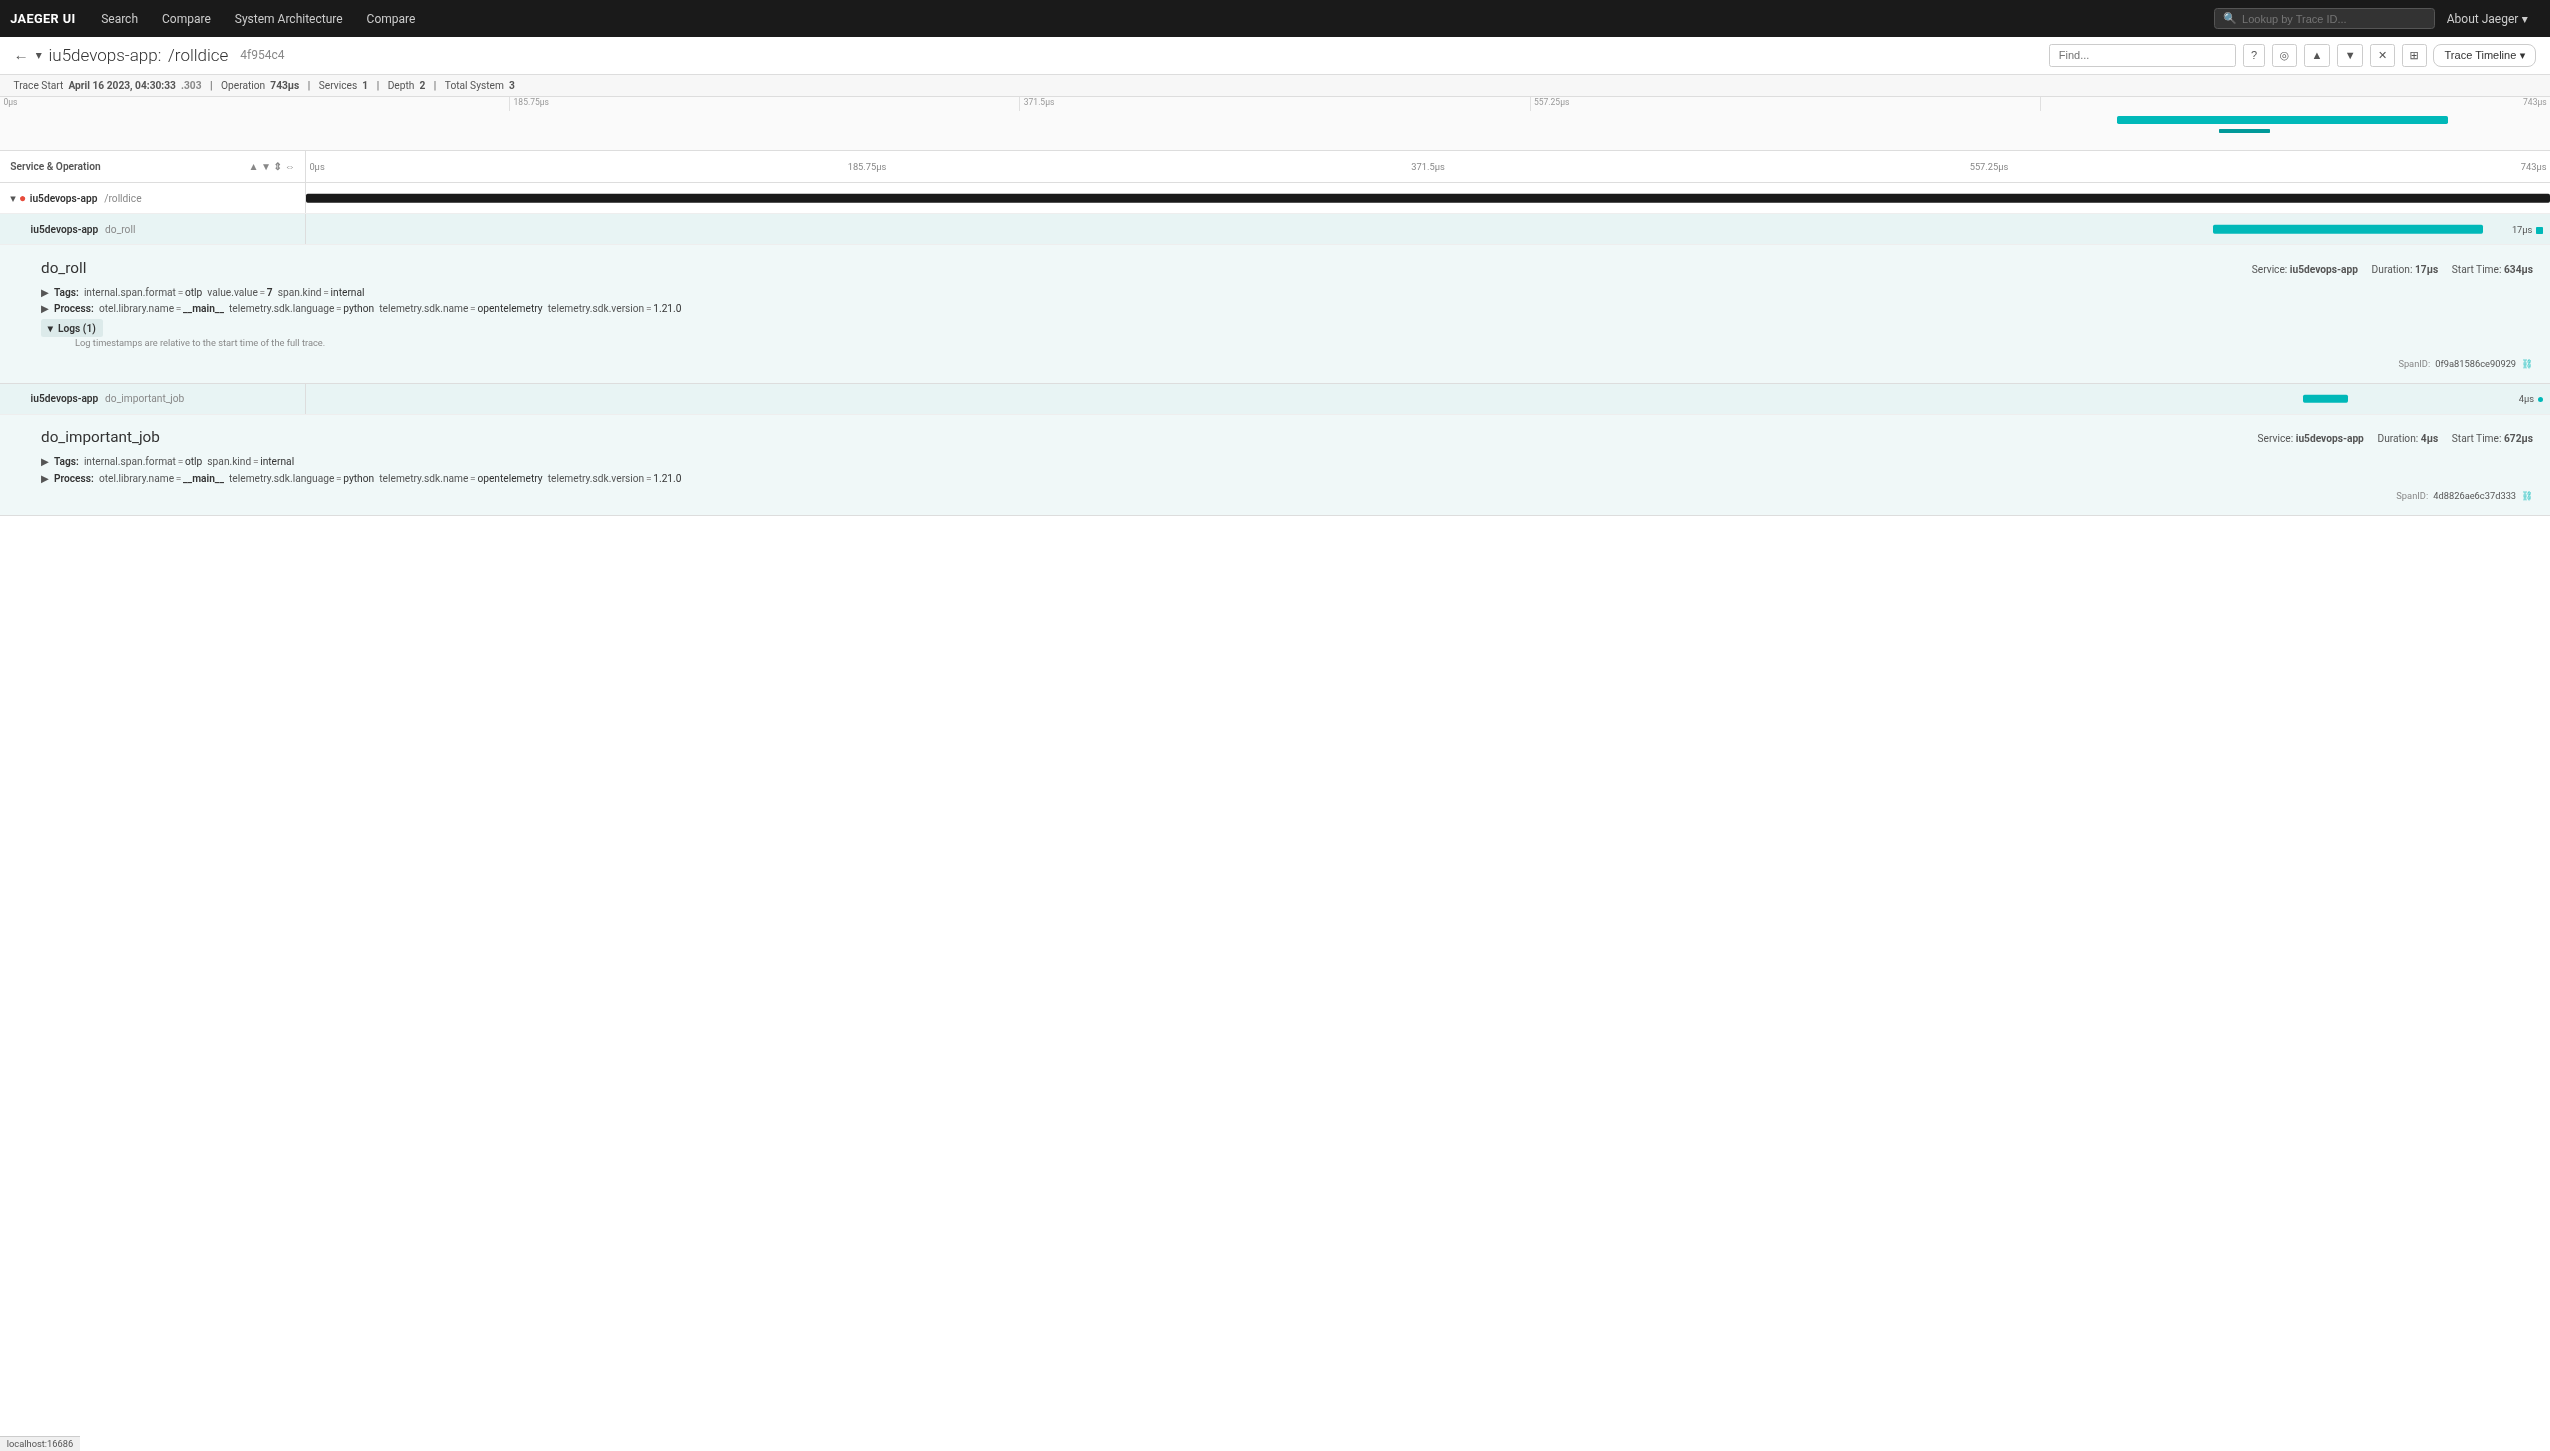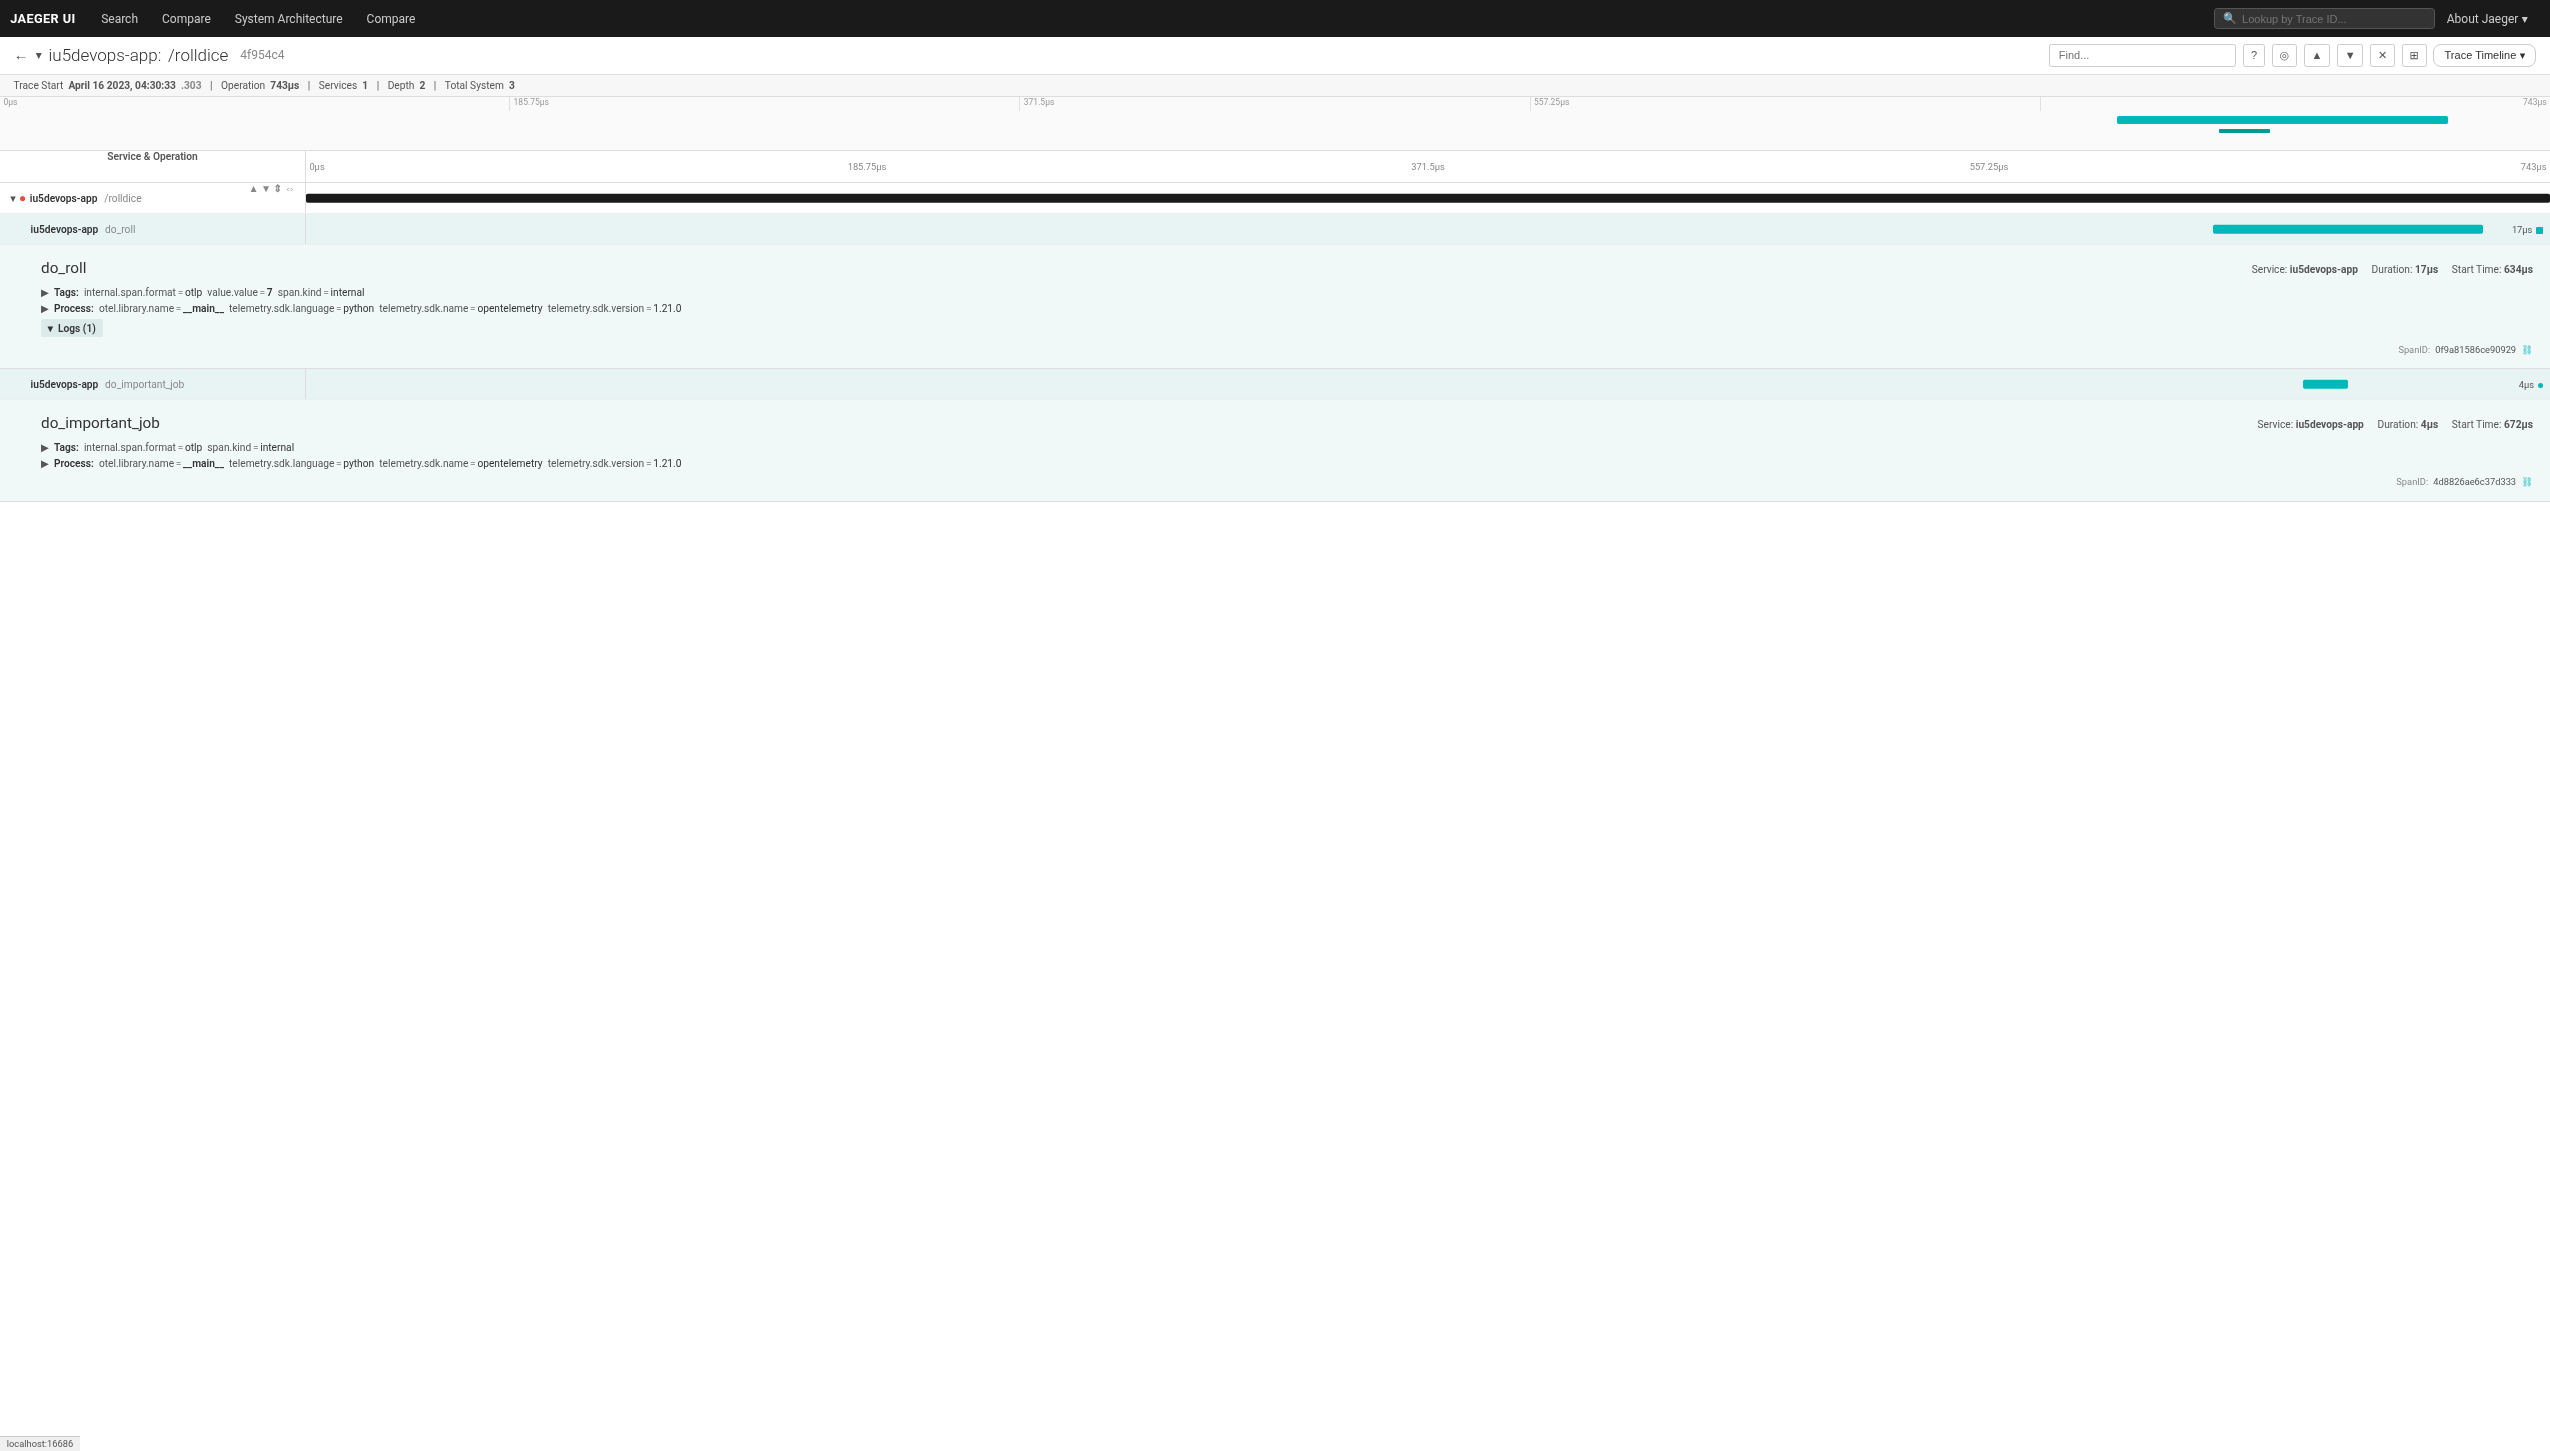--- a/index.html
+++ b/index.html
@@ -75,21 +75,21 @@
     <div style="flex:1;font-size:8.5px;color:#999;padding-left:3.4px;border-left:0.8px solid #e0e0e0;">371.5μs</div>
     <div style="flex:1;font-size:8.5px;color:#999;padding-left:3.4px;border-left:0.8px solid #e0e0e0;">557.25μs</div>
     <div style="flex:1;font-size:8.5px;color:#999;padding-right:3.4px;text-align:right;border-left:0.8px solid #e0e0e0;">743μs</div>
   </div>
 
   <div style="position:absolute;background:#00b8b8;height:8.5px;top:18.7px;left:83%;right:4%;border-radius:1.7px;"></div>
   <div style="position:absolute;background:#009999;height:4.2px;top:32px;left:87%;width:2%;border-radius:0.8px;"></div>
 </div>
 
 <div style="display:flex;align-items:center;height:32px;border-bottom:0.8px solid #ddd;background:#fff;">
-  <div style="width:306px;min-width:306px;padding:0 10.2px;display:flex;align-items:center;gap:21px;font-weight:600;font-size:10.2px;color:#555;border-right:0.8px solid #ddd;height:100%;flex-direction:column;">
+  <div style="width:306px;min-width:306px;padding:0 10.2px;display:flex;align-items:center;gap:5px;font-weight:600;font-size:10.2px;color:#555;border-right:0.8px solid #ddd;height:100%;">
     <span>Service &amp; Operation</span>
     <div style="display:flex;gap:2.5px;margin-left:auto;">
       <span style="cursor:pointer;color:#888;font-size:10.2px;">▲</span>
       <span style="cursor:pointer;color:#888;font-size:10.2px;">▼</span>
       <span style="cursor:pointer;color:#888;font-size:10.2px;">⇕</span>
       <span style="cursor:pointer;color:#888;font-size:10.2px;">⇔</span>
     </div>
   </div>
   <div style="flex:1;display:flex;position:relative;height:100%;align-items:center;">
     <span style="position:absolute;left:0%;font-size:9.3px;color:#888;transform:translateX(3.4px);">0μs</span>
@@ -149,20 +149,21 @@
     <span><span style="color:#555;">telemetry.sdk.language</span><span style="color:#999;margin:0 1.7px;">=</span><span style="color:#333;">python</span></span>
     <span><span style="color:#555;">telemetry.sdk.name</span><span style="color:#999;margin:0 1.7px;">=</span><span style="color:#333;">opentelemetry</span></span>
     <span><span style="color:#555;">telemetry.sdk.version</span><span style="color:#999;margin:0 1.7px;">=</span><span style="color:#333;">1.21.0</span></span>
   </div>
 
   <div style="margin-top:5.1px;">
     <div style="display:flex;align-items:center;gap:5.1px;cursor:pointer;font-size:10.2px;font-weight:600;color:#333;background:#dceaea;padding:3.4px 6.8px;border-radius:2.5px;width:fit-content;">
       <span>▾</span>
       <span>Logs (1)</span>
     </div>
+    <div style="padding:0 0 3.4px 34px;font-size:9.3px;color:#888;">Log timestamps are relative to the start time of the full trace.</div>
   </div>
 
   <div style="display:flex;align-items:center;justify-content:flex-end;gap:5.1px;font-size:9.3px;color:#888;margin-top:6.8px;">
     <span>SpanID:</span>
     <span style="color:#555;">0f9a81586ce90929</span>
     <span style="cursor:pointer;color:#00b8b8;">⛓</span>
   </div>
 </div>
 
 <div style="display:flex;align-items:stretch;border-bottom:0.8px solid #eee;min-height:31px;cursor:pointer;">

